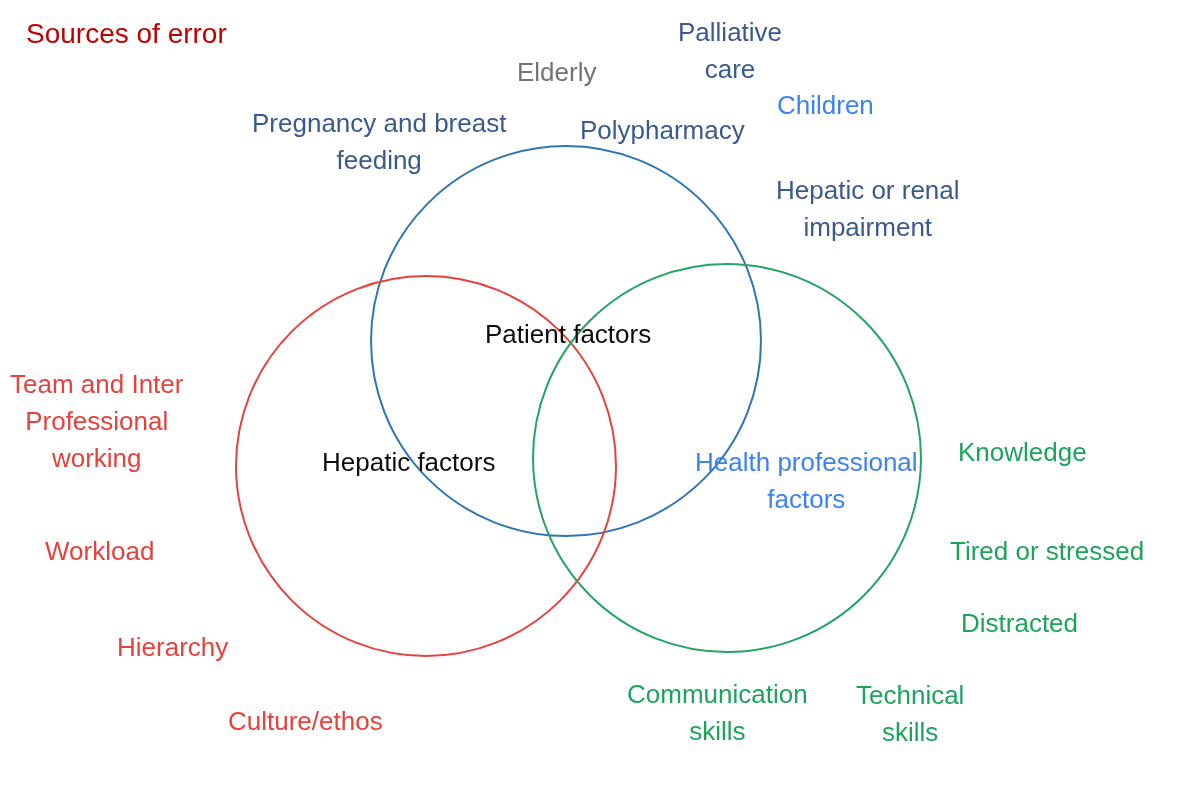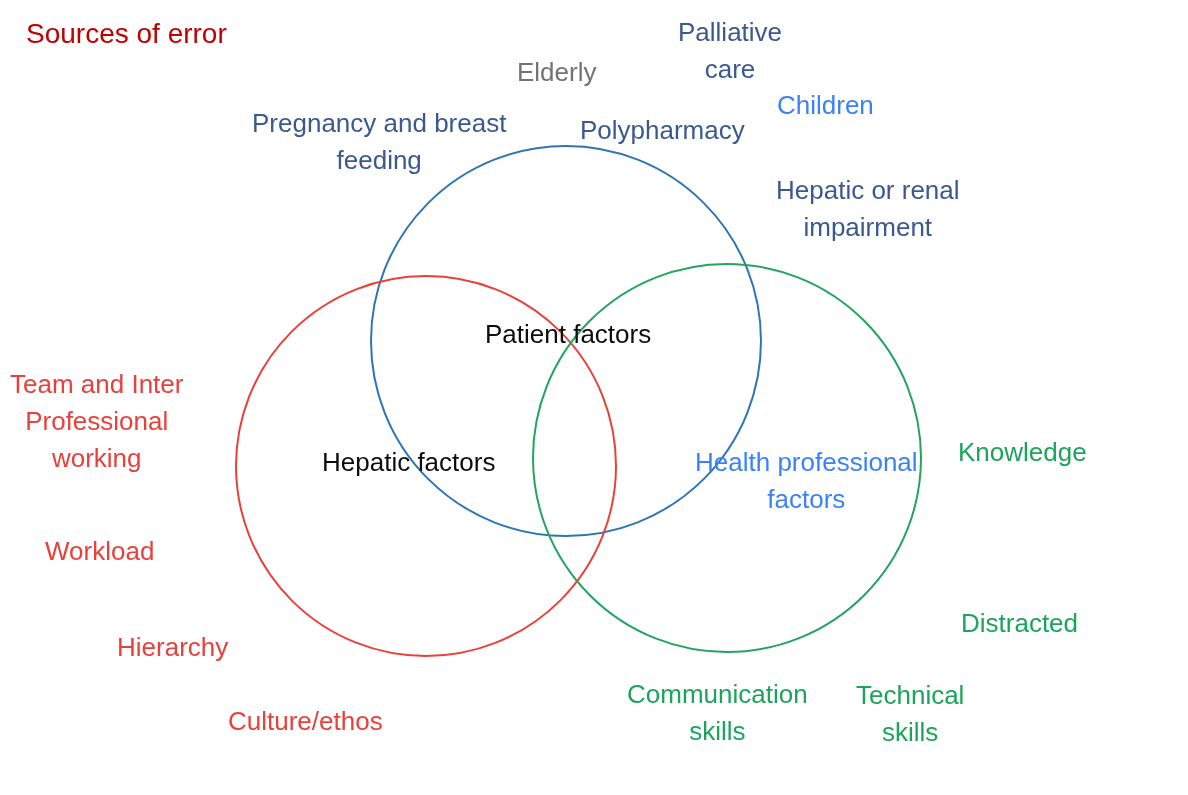--- a/index.html
+++ b/index.html
@@ -61,18 +61,19 @@
     <div class="label" style="left: 580px; top: 112px; color: rgb(58, 90, 143);">Polypharmacy</div>
     <div class="label" style="left: 776px; top: 172px; color: rgb(58, 90, 143);">Hepatic or renal
 impairment</div>
     <div class="label" style="left: 10px; top: 366px; color: rgb(232, 65, 60);">Team and Inter
 Professional
 working</div>
     <div class="label" style="left: 117px; top: 629px; color: rgb(232, 65, 60);">Hierarchy</div>
     <div class="label" style="left: 45px; top: 533px; color: rgb(232, 65, 60);">Workload</div>
     <div class="label" style="left: 228px; top: 703px; color: rgb(232, 65, 60);">Culture/ethos</div>
     <div class="label" style="left: 958px; top: 434px; color: rgb(28, 164, 92);">Knowledge</div>
+    <div class="label" style="left: 950px; top: 533px; color: rgb(28, 164, 92);">Tired or stressed</div>
     <div class="label" style="left: 929px; top: 605px; color: rgb(28, 164, 92); margin-left: 32px;">Distracted</div>
     <div class="label" style="left: 856px; top: 677px; color: rgb(28, 164, 92);">Technical
 skills</div>
     <div class="label" style="left: 627px; top: 676px; color: rgb(28, 164, 92);">Communication
 skills</div>
   </div>
 
 </body></html>

